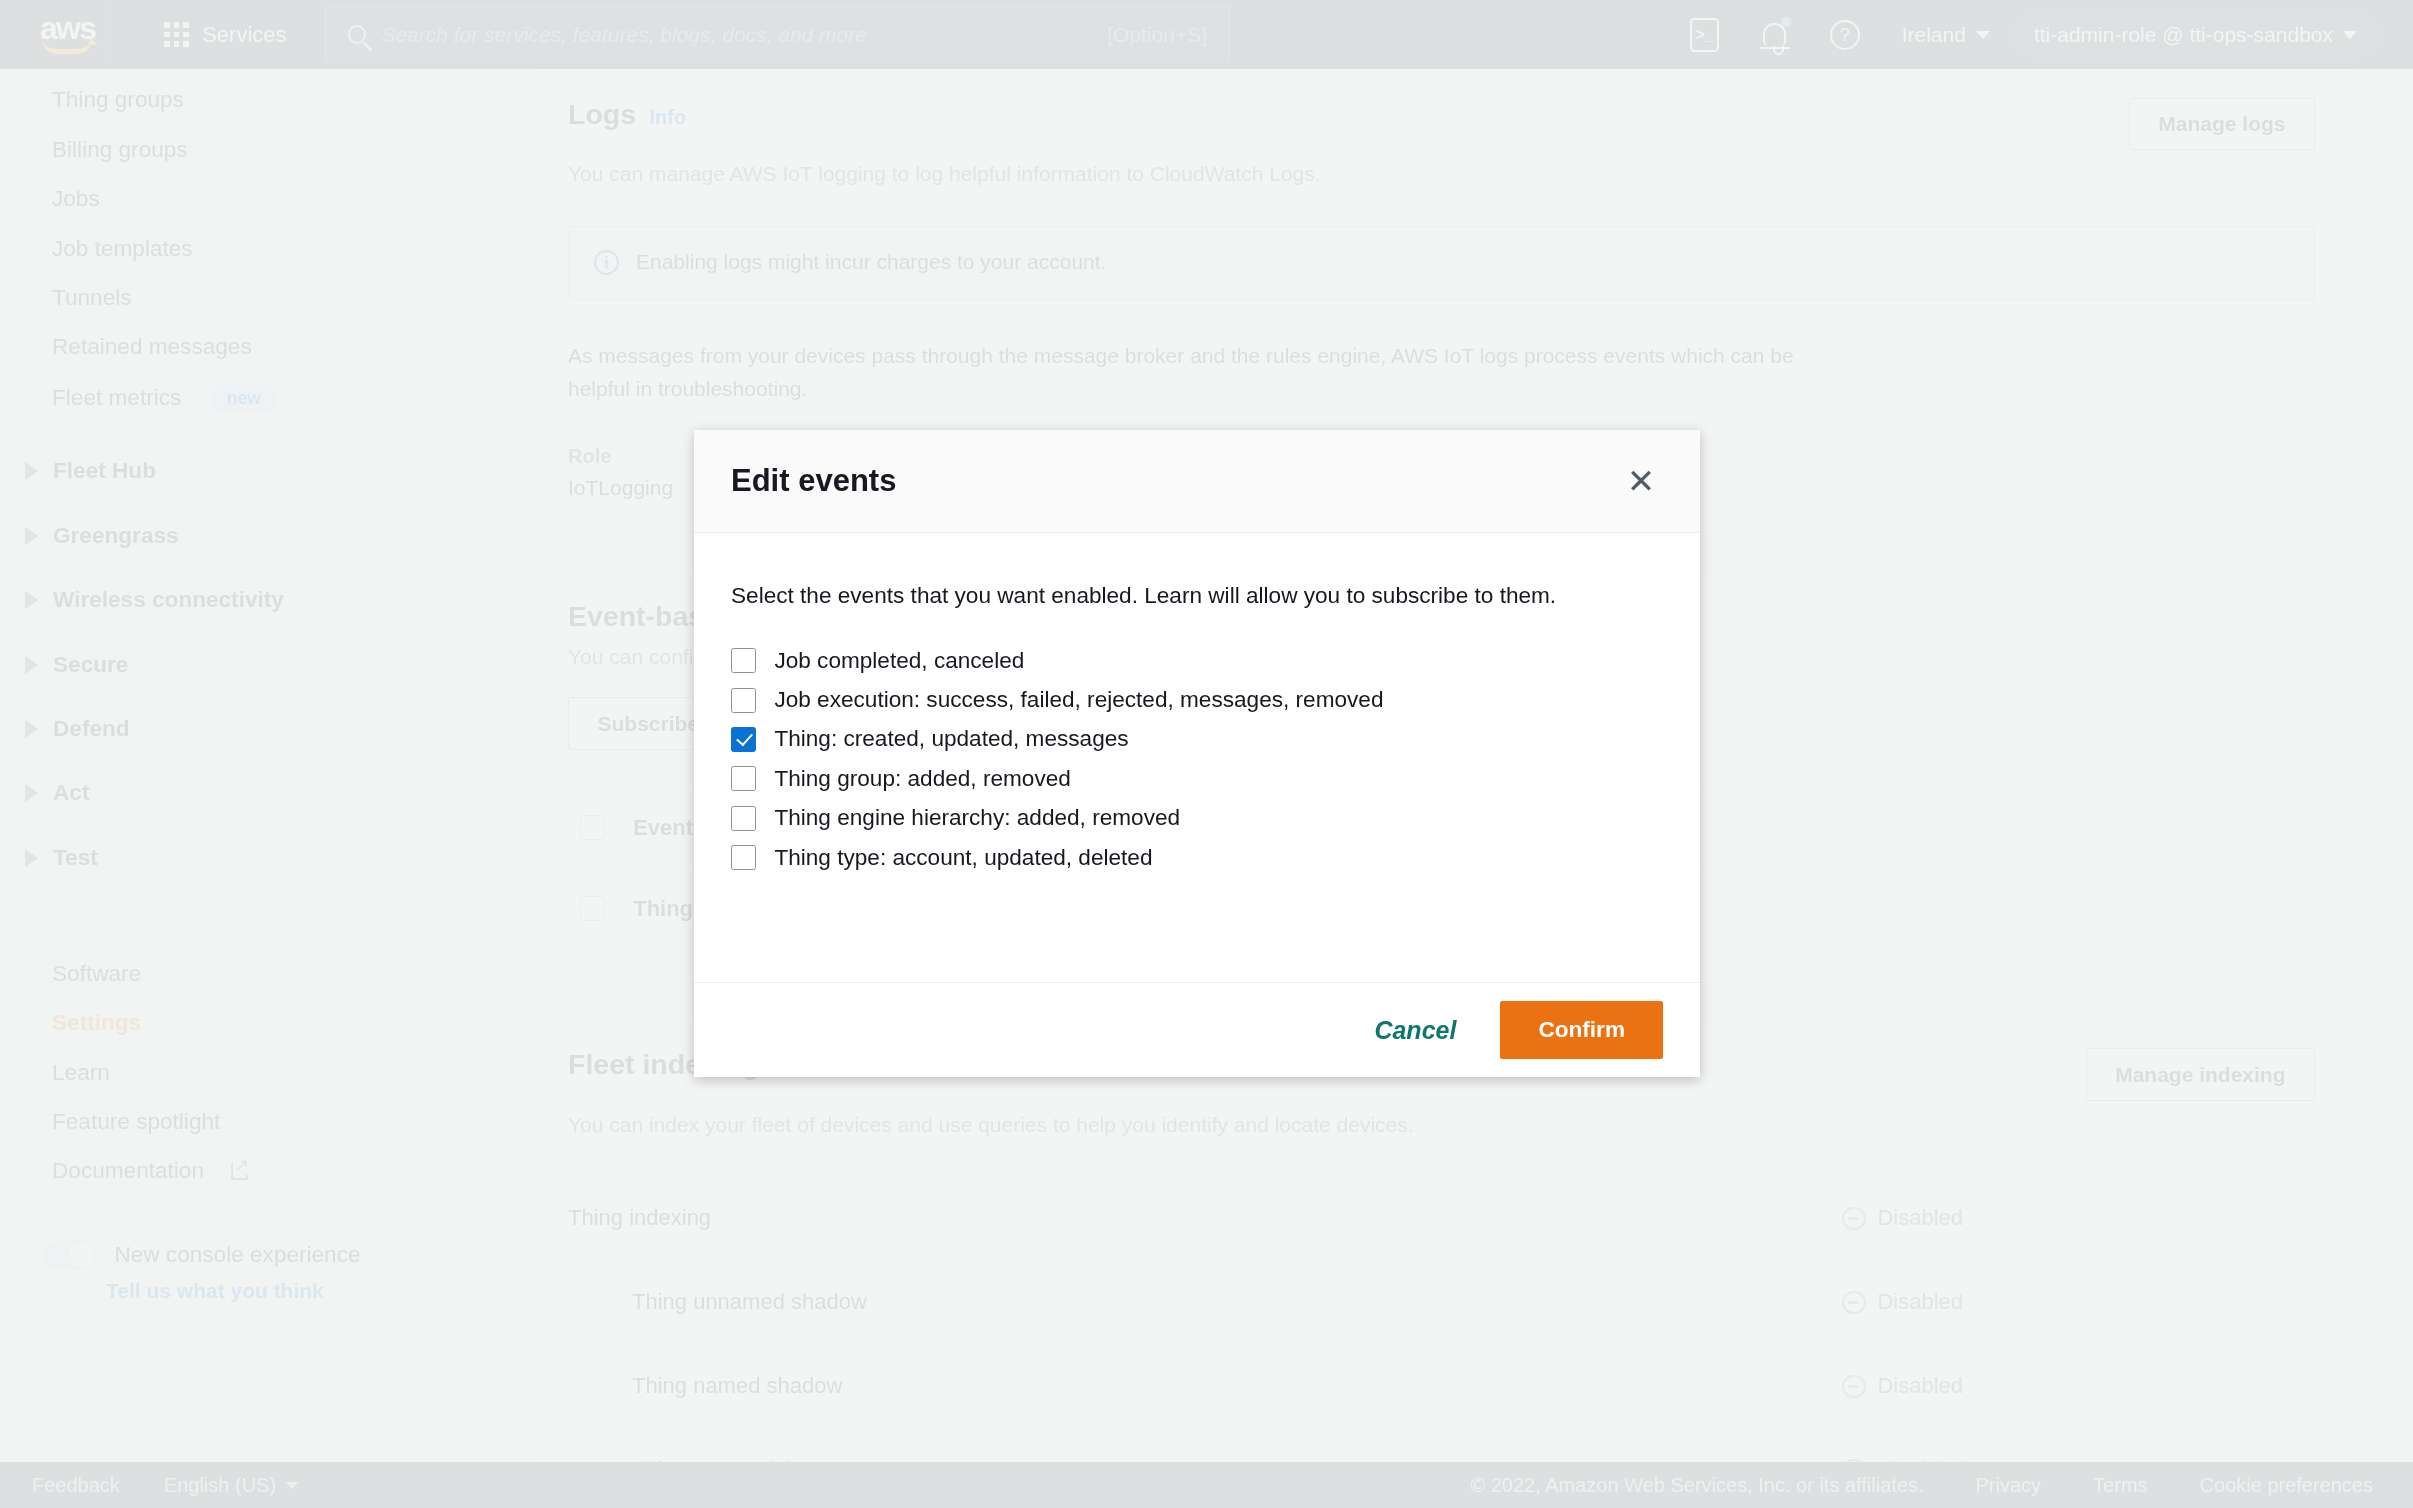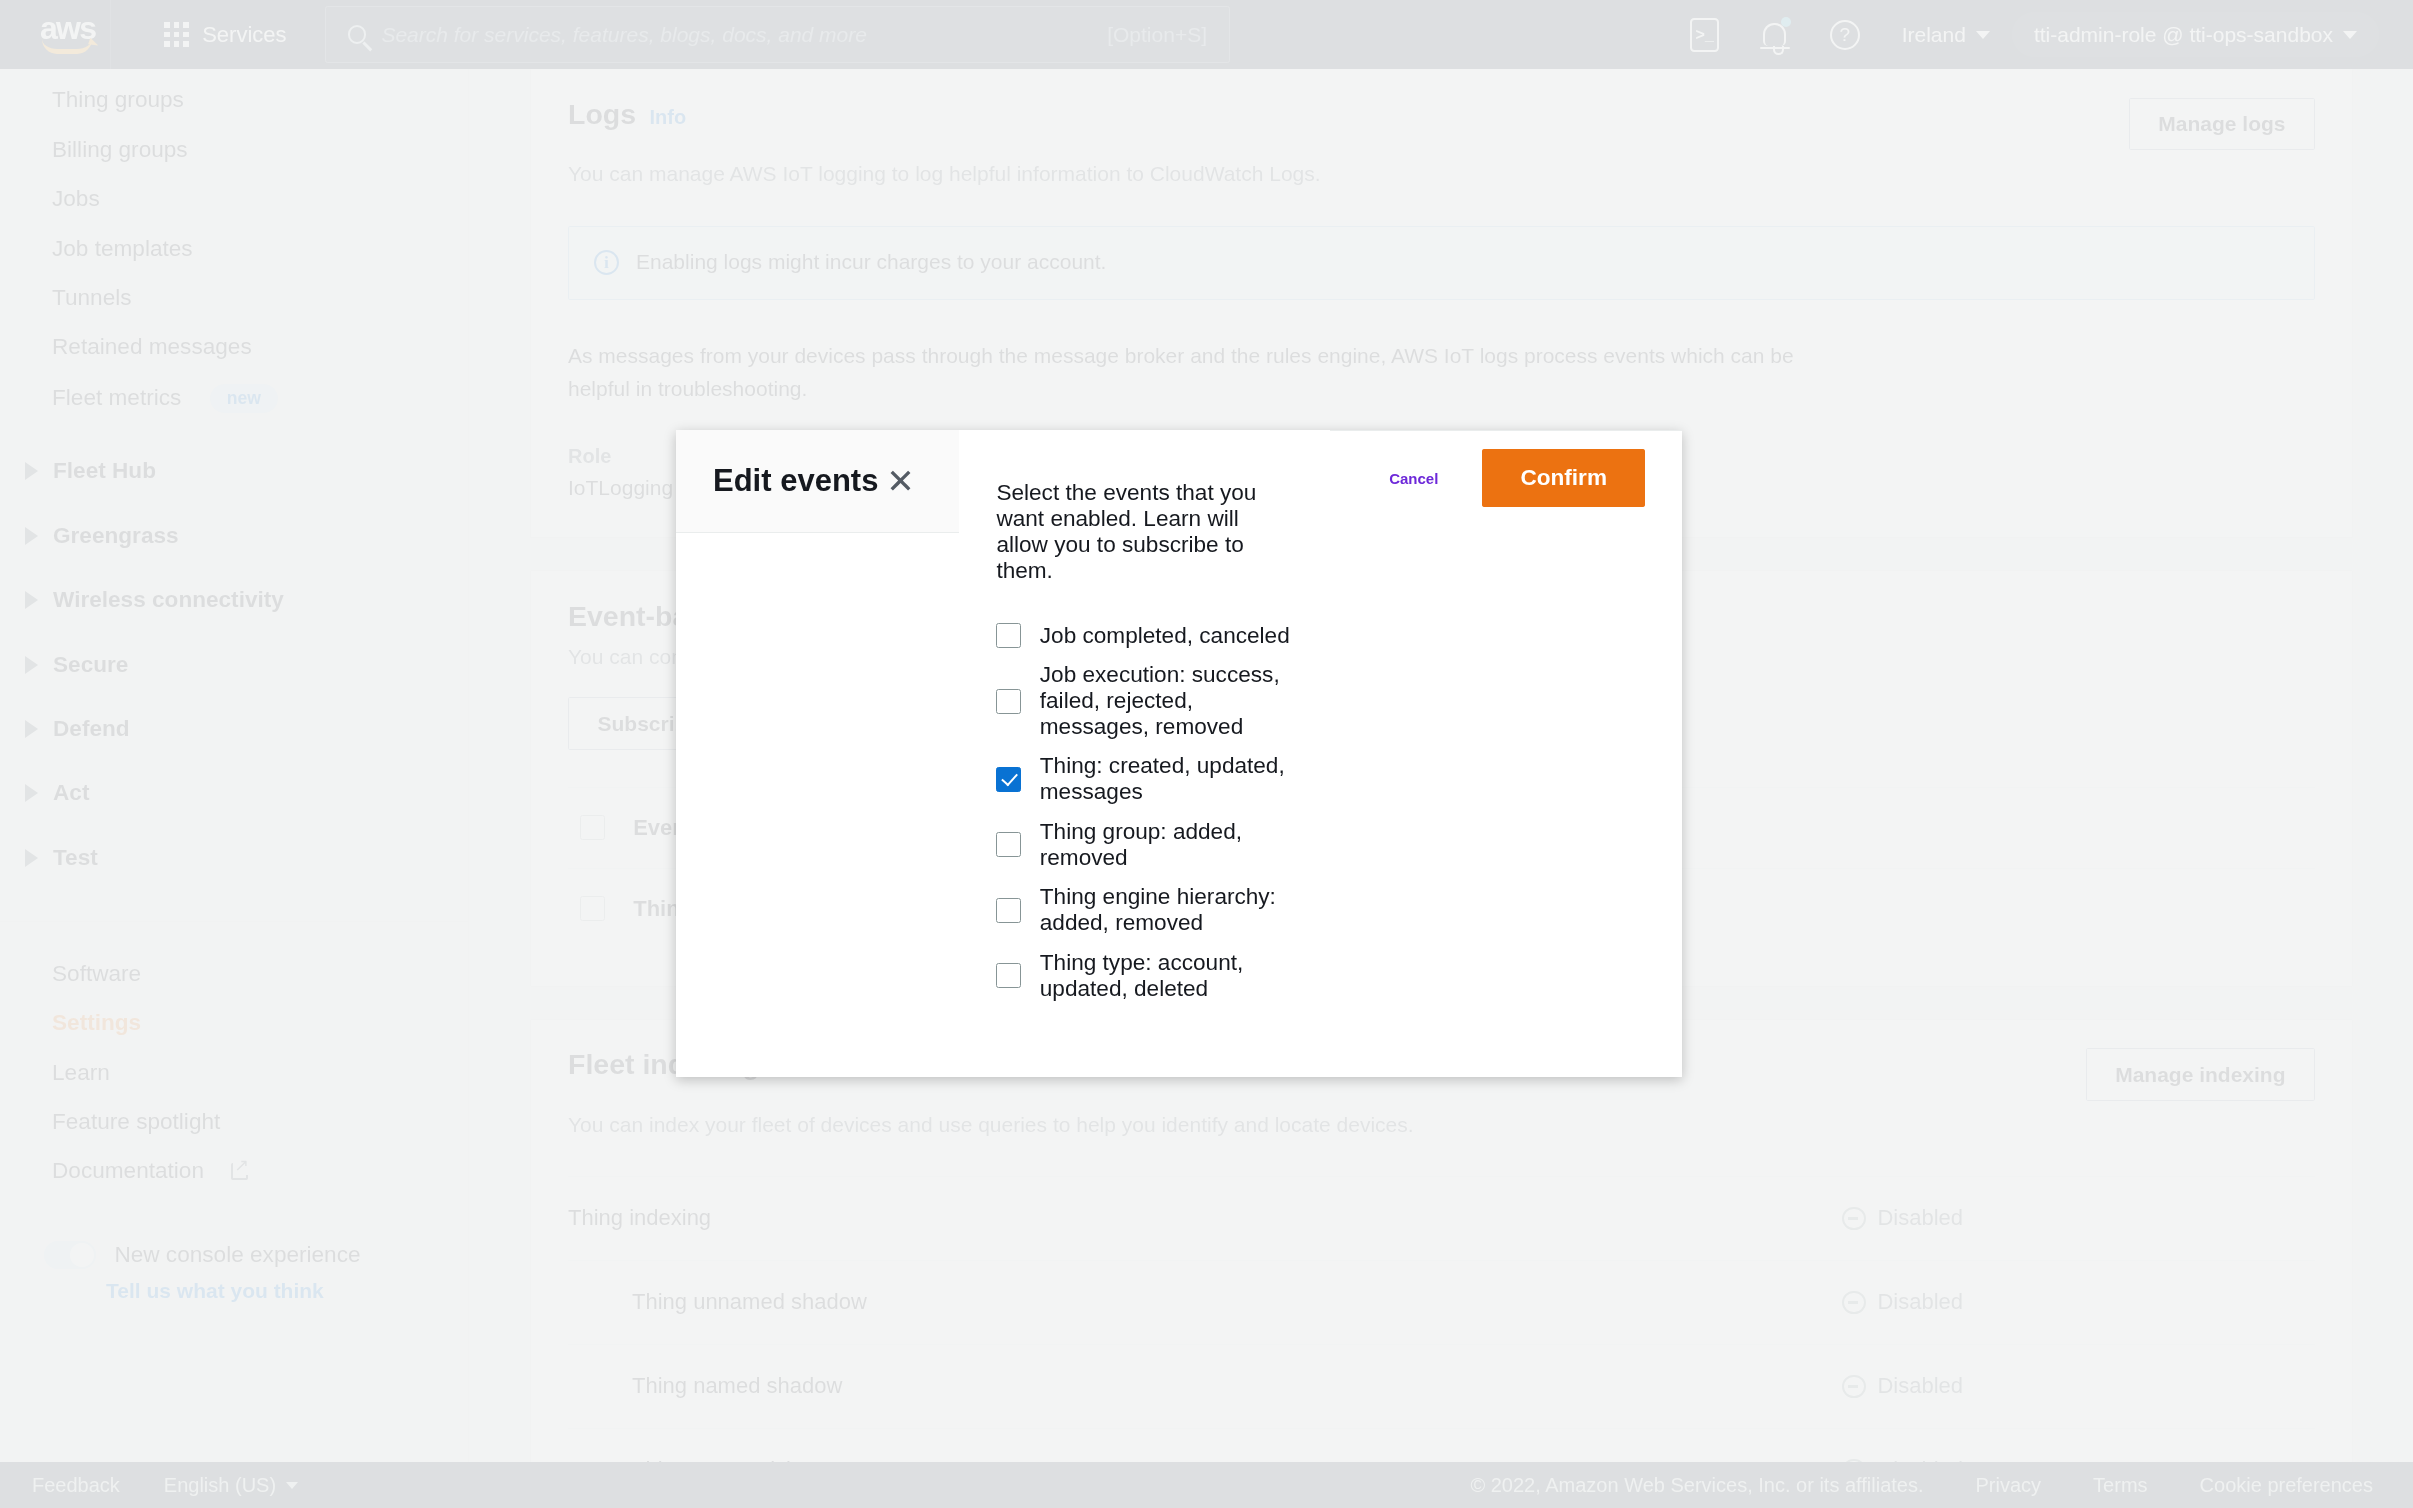--- a/index.html
+++ b/index.html
@@ -257,25 +257,25 @@
   }
 
   
   #scrim {
     position: absolute; left: 0; top: 0; width: 2413px; height: 1508px;
     background: rgba(242,243,243,0.90); z-index: 40;
   }
 
   
   #modal {
-    position: absolute; left: 676px; top: 430px;
+    position: absolute; left: 694px; top: 430px;
     width: 1006px; height: 647px;
     background: #ffffff;
     box-shadow: 0 2.5px 11.7px rgba(0,0,0,0.22);
-    z-index: 60; display: flex; flex-direction: row;
+    z-index: 60; display: flex; flex-direction: column;
   }
   #modal-header {
     height: 103px; background: #fafafa; border-bottom: 0.8px solid #eaeded;
     display: flex; align-items: center; padding: 0 37px;
   }
   #modal-title { font-size: 31px; font-weight: 700; color: #16191f; }
   #modal-close {
     margin-left: auto; width: 44px; height: 44px; cursor: pointer;
     display: flex; align-items: center; justify-content: center;
     color: #545b64; font-size: 34px; line-height: 1; font-weight: 300;
@@ -297,22 +297,22 @@
     width: 6.7px; height: 13.4px; border: solid #ffffff;
     border-width: 0 2.5px 2.5px 0; transform: rotate(42deg);
   }
   .cb-label { font-size: 22.6px; color: #16191f; }
   #modal-footer {
     height: 95px; background: #ffffff; border-top: 0.8px solid #eaeded;
     display: flex; align-items: center; justify-content: flex-end;
     gap: 22px; padding: 0 37px;
   }
   #cancel-btn {
-    background: transparent; border: none; color: #6d28d9;
-    font-size: 15px; font-weight: 700; cursor: pointer; padding: 15px 22px;
+    background: transparent; border: none; color: #0f766e;
+    font-size: 25px; font-weight: 700; cursor: pointer; padding: 15px 22px; font-style: italic;
   }
   #confirm-btn {
     background: #ec7211; border: 0.8px solid #ec7211; border-radius: 1.7px;
     color: #ffffff; font-size: 22.6px; font-weight: 700;
     padding: 15px 37px; cursor: pointer;
   }
 </style>
 </head>
 <body>
 

